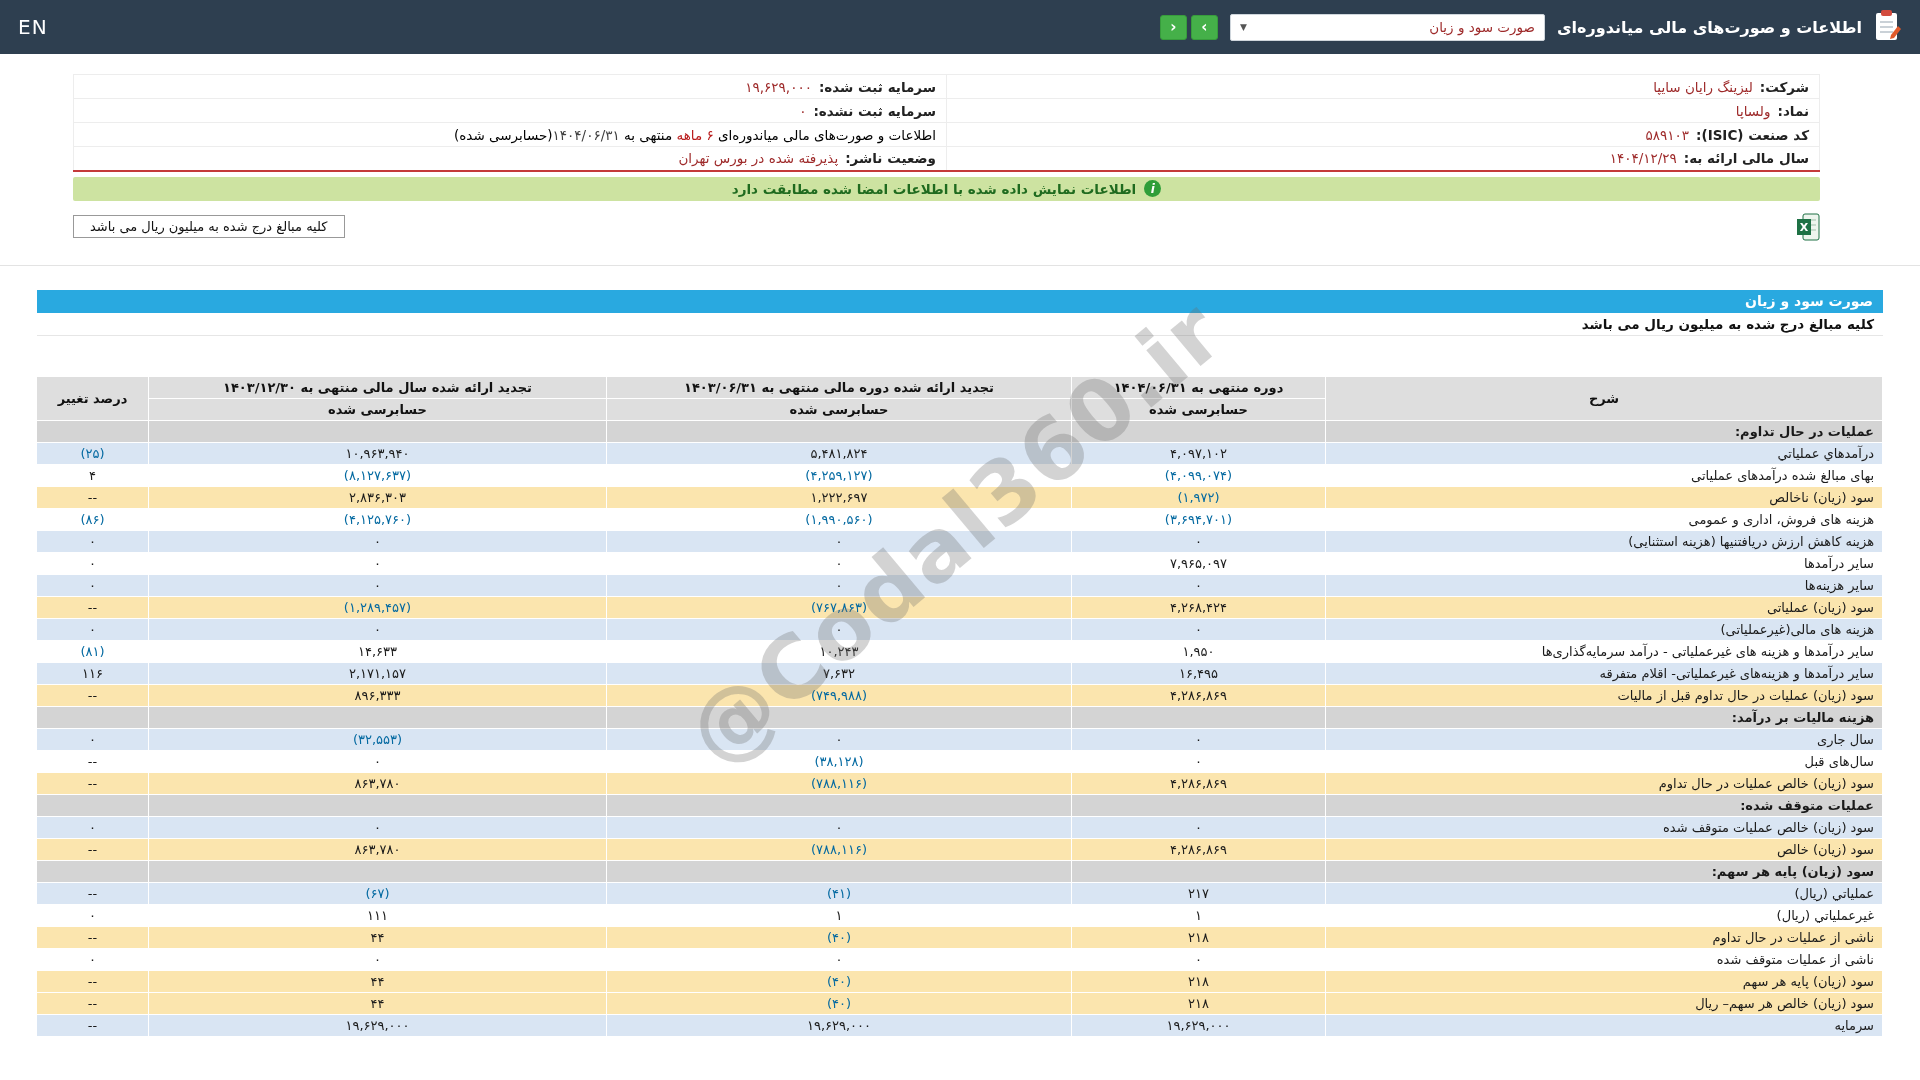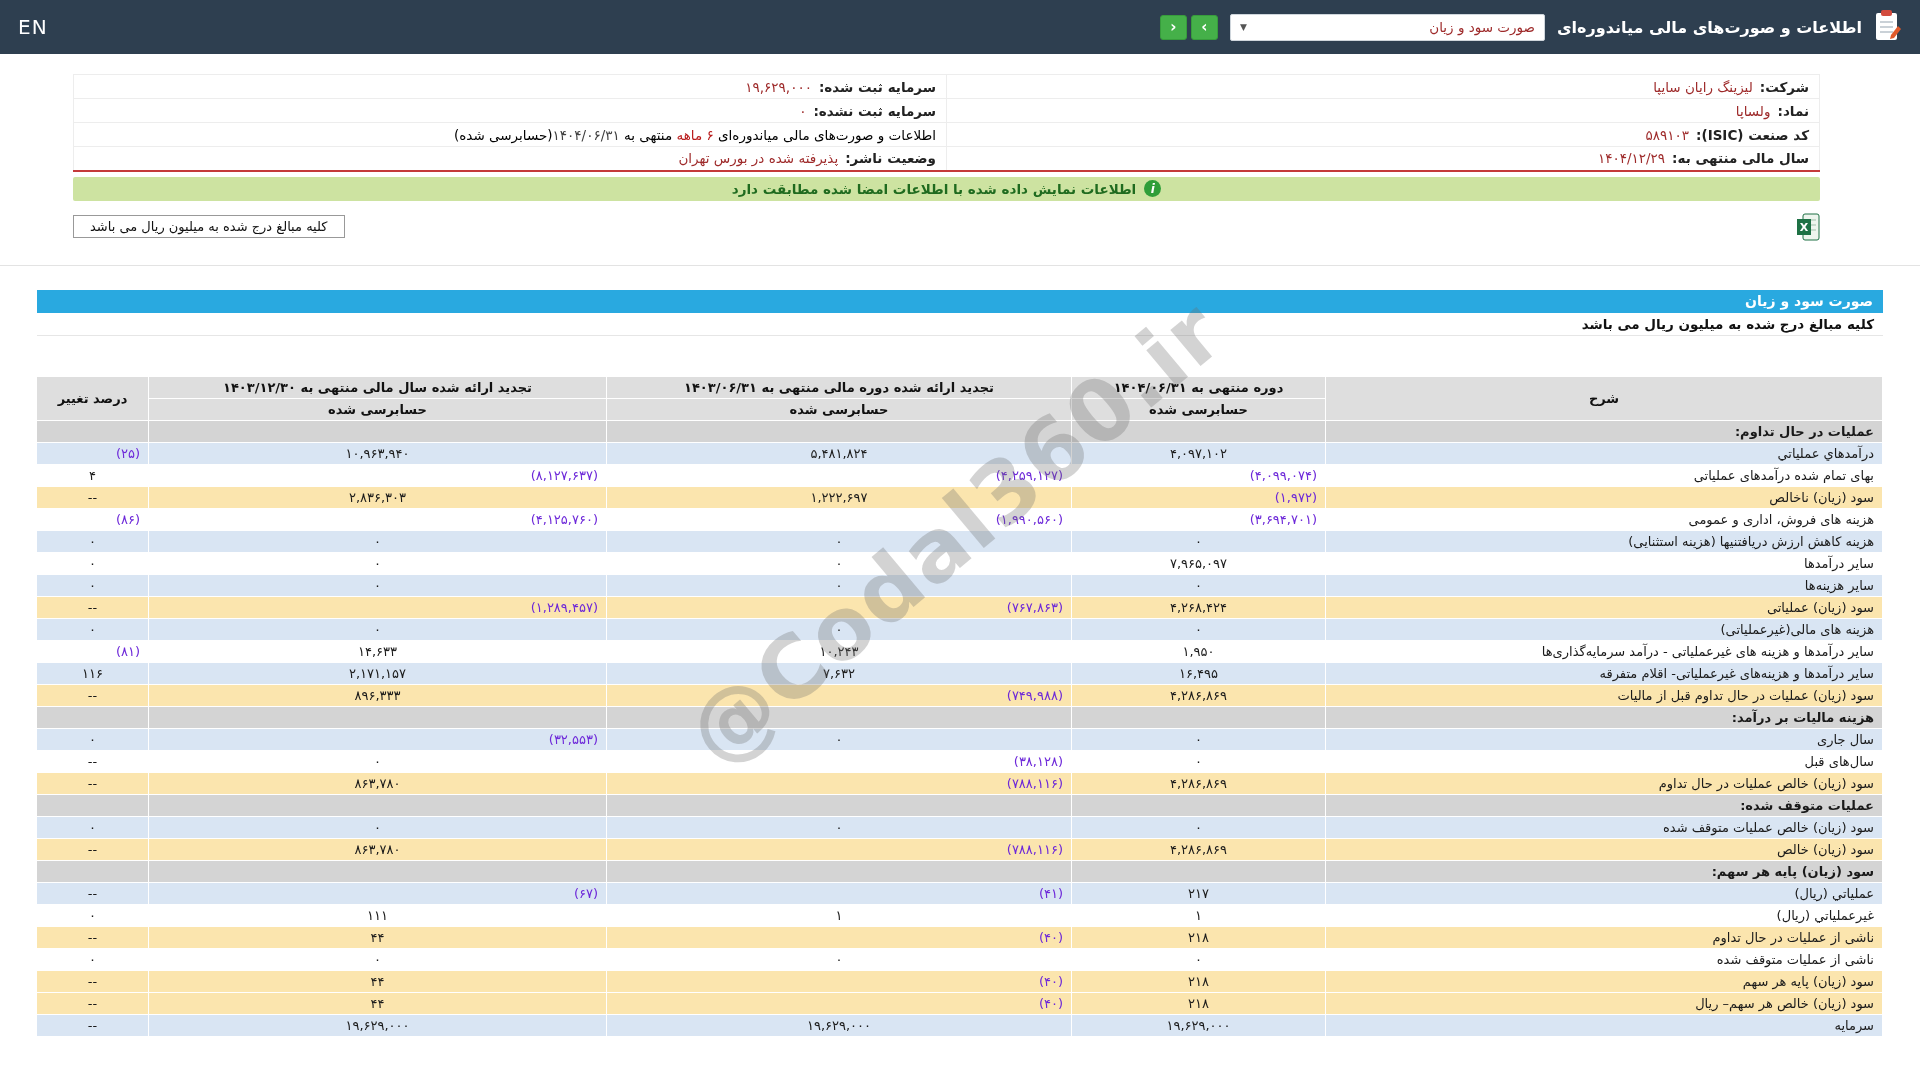--- a/index.html
+++ b/index.html
@@ -92,21 +92,21 @@
     border: 1px solid #ffffff; height: 22px; font-size: 13px;
     padding: 0 8px; overflow: hidden; white-space: nowrap; vertical-align: middle;
   }
   table.data thead th { background: #dedede; font-weight: bold; text-align: center; color: #111; }
   td.label { text-align: right; color: #1a1a1a; margin-top: 44px; }
   td.num { text-align: center; color: #1a1a1a; }
   tr.row-section td { background: #d4d4d4; font-weight: bold; }
   tr.row-plain td { background: #ffffff; }
   tr.row-alt td { background: #d9e5f3; }
   tr.row-total td { background: #fbe5ae; }
-  td.neg { color: #6d28d9; text-align: right; }
+  td.neg { color: #0369a1; }
 
   
   .watermark {
     position: absolute; left: 955px; top: 533px;
     transform: translate(-50%, -50%) rotate(-40deg);
     font-size: 86px; font-weight: bold; color: rgba(110, 110, 110, 0.30);
     direction: ltr; pointer-events: none; z-index: 10; letter-spacing: 2px;
     white-space: nowrap;
   }
 </style>
@@ -147,21 +147,21 @@
         </tr>
         <tr>
           <td><span class="info-label">نماد:</span><span class="info-value">ولساپا</span></td>
           <td><span class="info-label">سرمایه ثبت نشده:</span><span class="info-value">۰</span></td>
         </tr>
         <tr>
           <td><span class="info-label">کد صنعت (ISIC):</span><span class="info-value">۵۸۹۱۰۳</span></td>
           <td><span>اطلاعات و صورت‌های مالی میاندوره‌ای </span><span class="part-orange">۶ ماهه</span><span> منتهی به </span><span class="part-red">۱۴۰۴/۰۶/۳۱</span><span>(حسابرسی شده)</span></td>
         </tr>
         <tr>
-          <td><span class="info-label">سال مالی منتهی به:</span><span class="info-value">۱۴۰۴/۱۲/۲۹</span></td>
+          <td><span class="info-label">سال مالی ارائه به:</span><span class="info-value">۱۴۰۴/۱۲/۲۹</span></td>
           <td><span class="info-label">وضعیت ناشر:</span><span class="info-value">پذیرفته شده در بورس تهران</span></td>
         </tr>
       </tbody>
   </table>
 
   <div class="banner">
     <span class="info-icon">i</span>
     <span>اطلاعات نمایش داده شده با اطلاعات امضا شده مطابقت دارد</span>
   </div>
 
@@ -218,21 +218,21 @@
           <td class="num"></td>
         </tr>
         <tr class="row-alt">
           <td class="label">درآمدهاي عملياتي</td>
           <td class="num">۴,۰۹۷,۱۰۲</td>
           <td class="num">۵,۴۸۱,۸۲۴</td>
           <td class="num">۱۰,۹۶۳,۹۴۰</td>
           <td class="num neg">(۲۵)</td>
         </tr>
         <tr class="row-plain">
-          <td class="label">بهای تمام شده درآمدهای عملیاتی</td>
+          <td class="label">بهای مبالغ شده درآمدهای عملیاتی</td>
           <td class="num neg">(۴,۰۹۹,۰۷۴)</td>
           <td class="num neg">(۴,۲۵۹,۱۲۷)</td>
           <td class="num neg">(۸,۱۲۷,۶۳۷)</td>
           <td class="num">۴</td>
         </tr>
         <tr class="row-total">
           <td class="label">سود (زیان) ناخالص</td>
           <td class="num neg">(۱,۹۷۲)</td>
           <td class="num">۱,۲۲۲,۶۹۷</td>
           <td class="num">۲,۸۳۶,۳۰۳</td>

